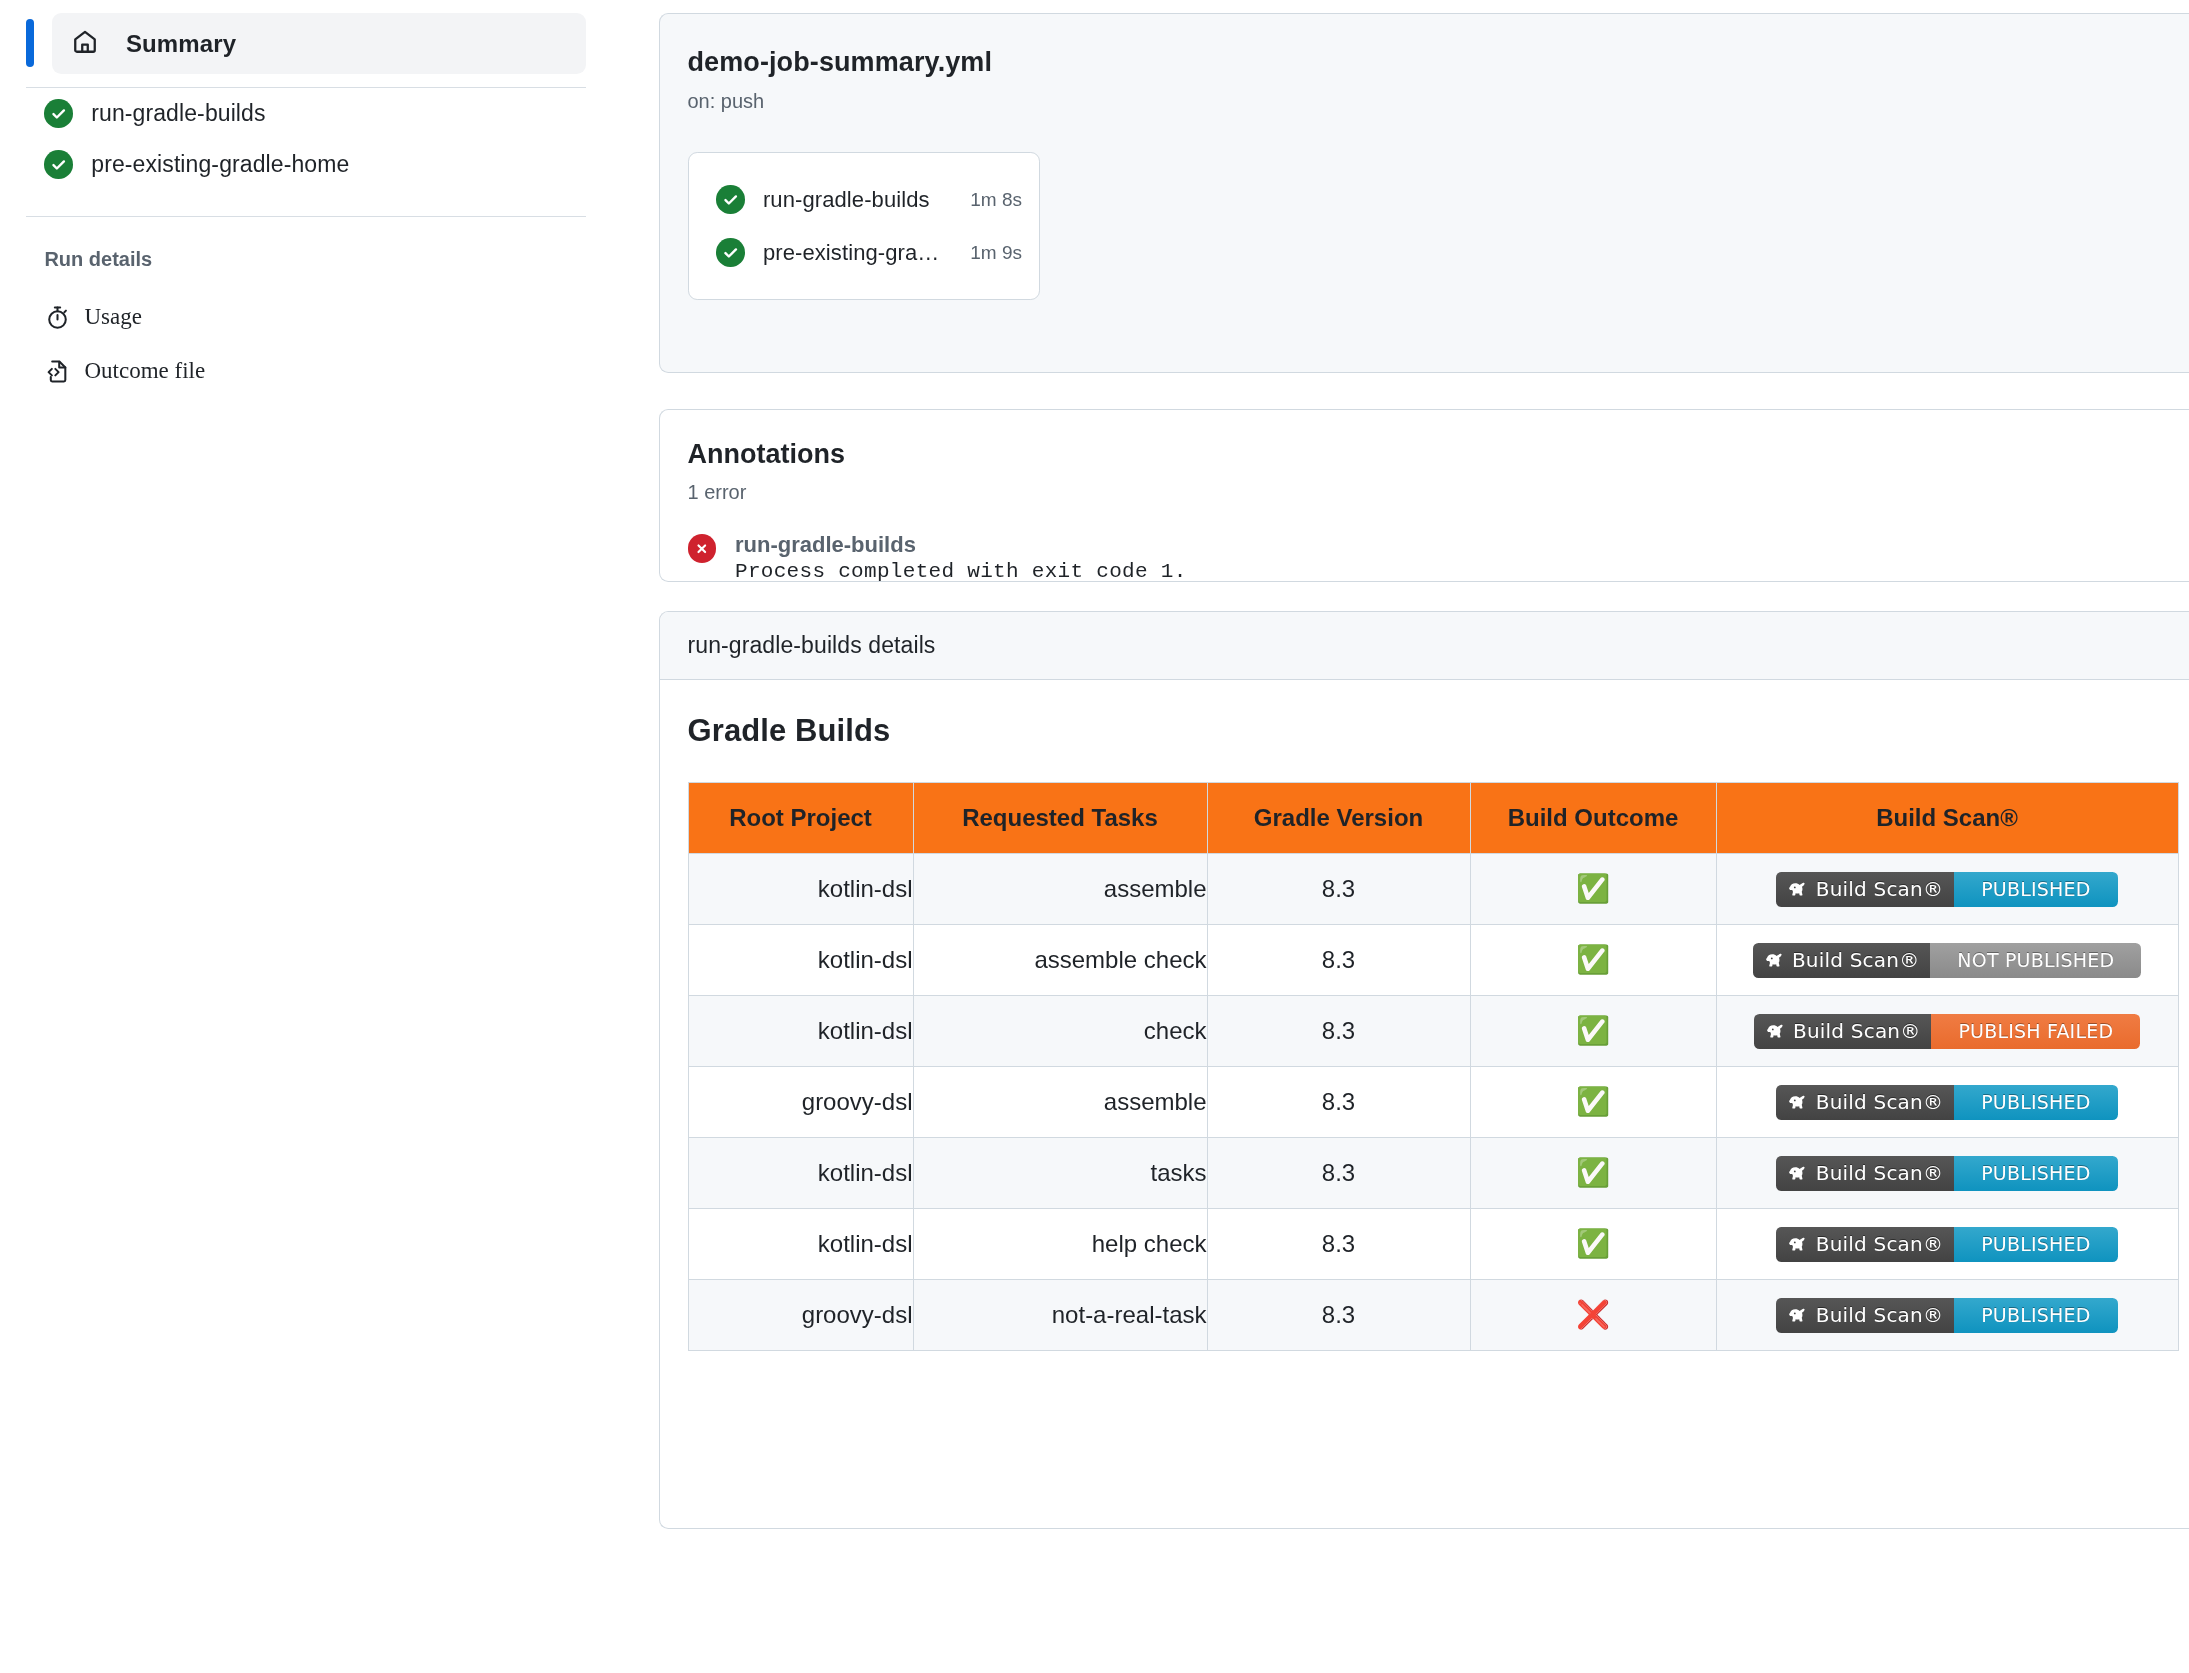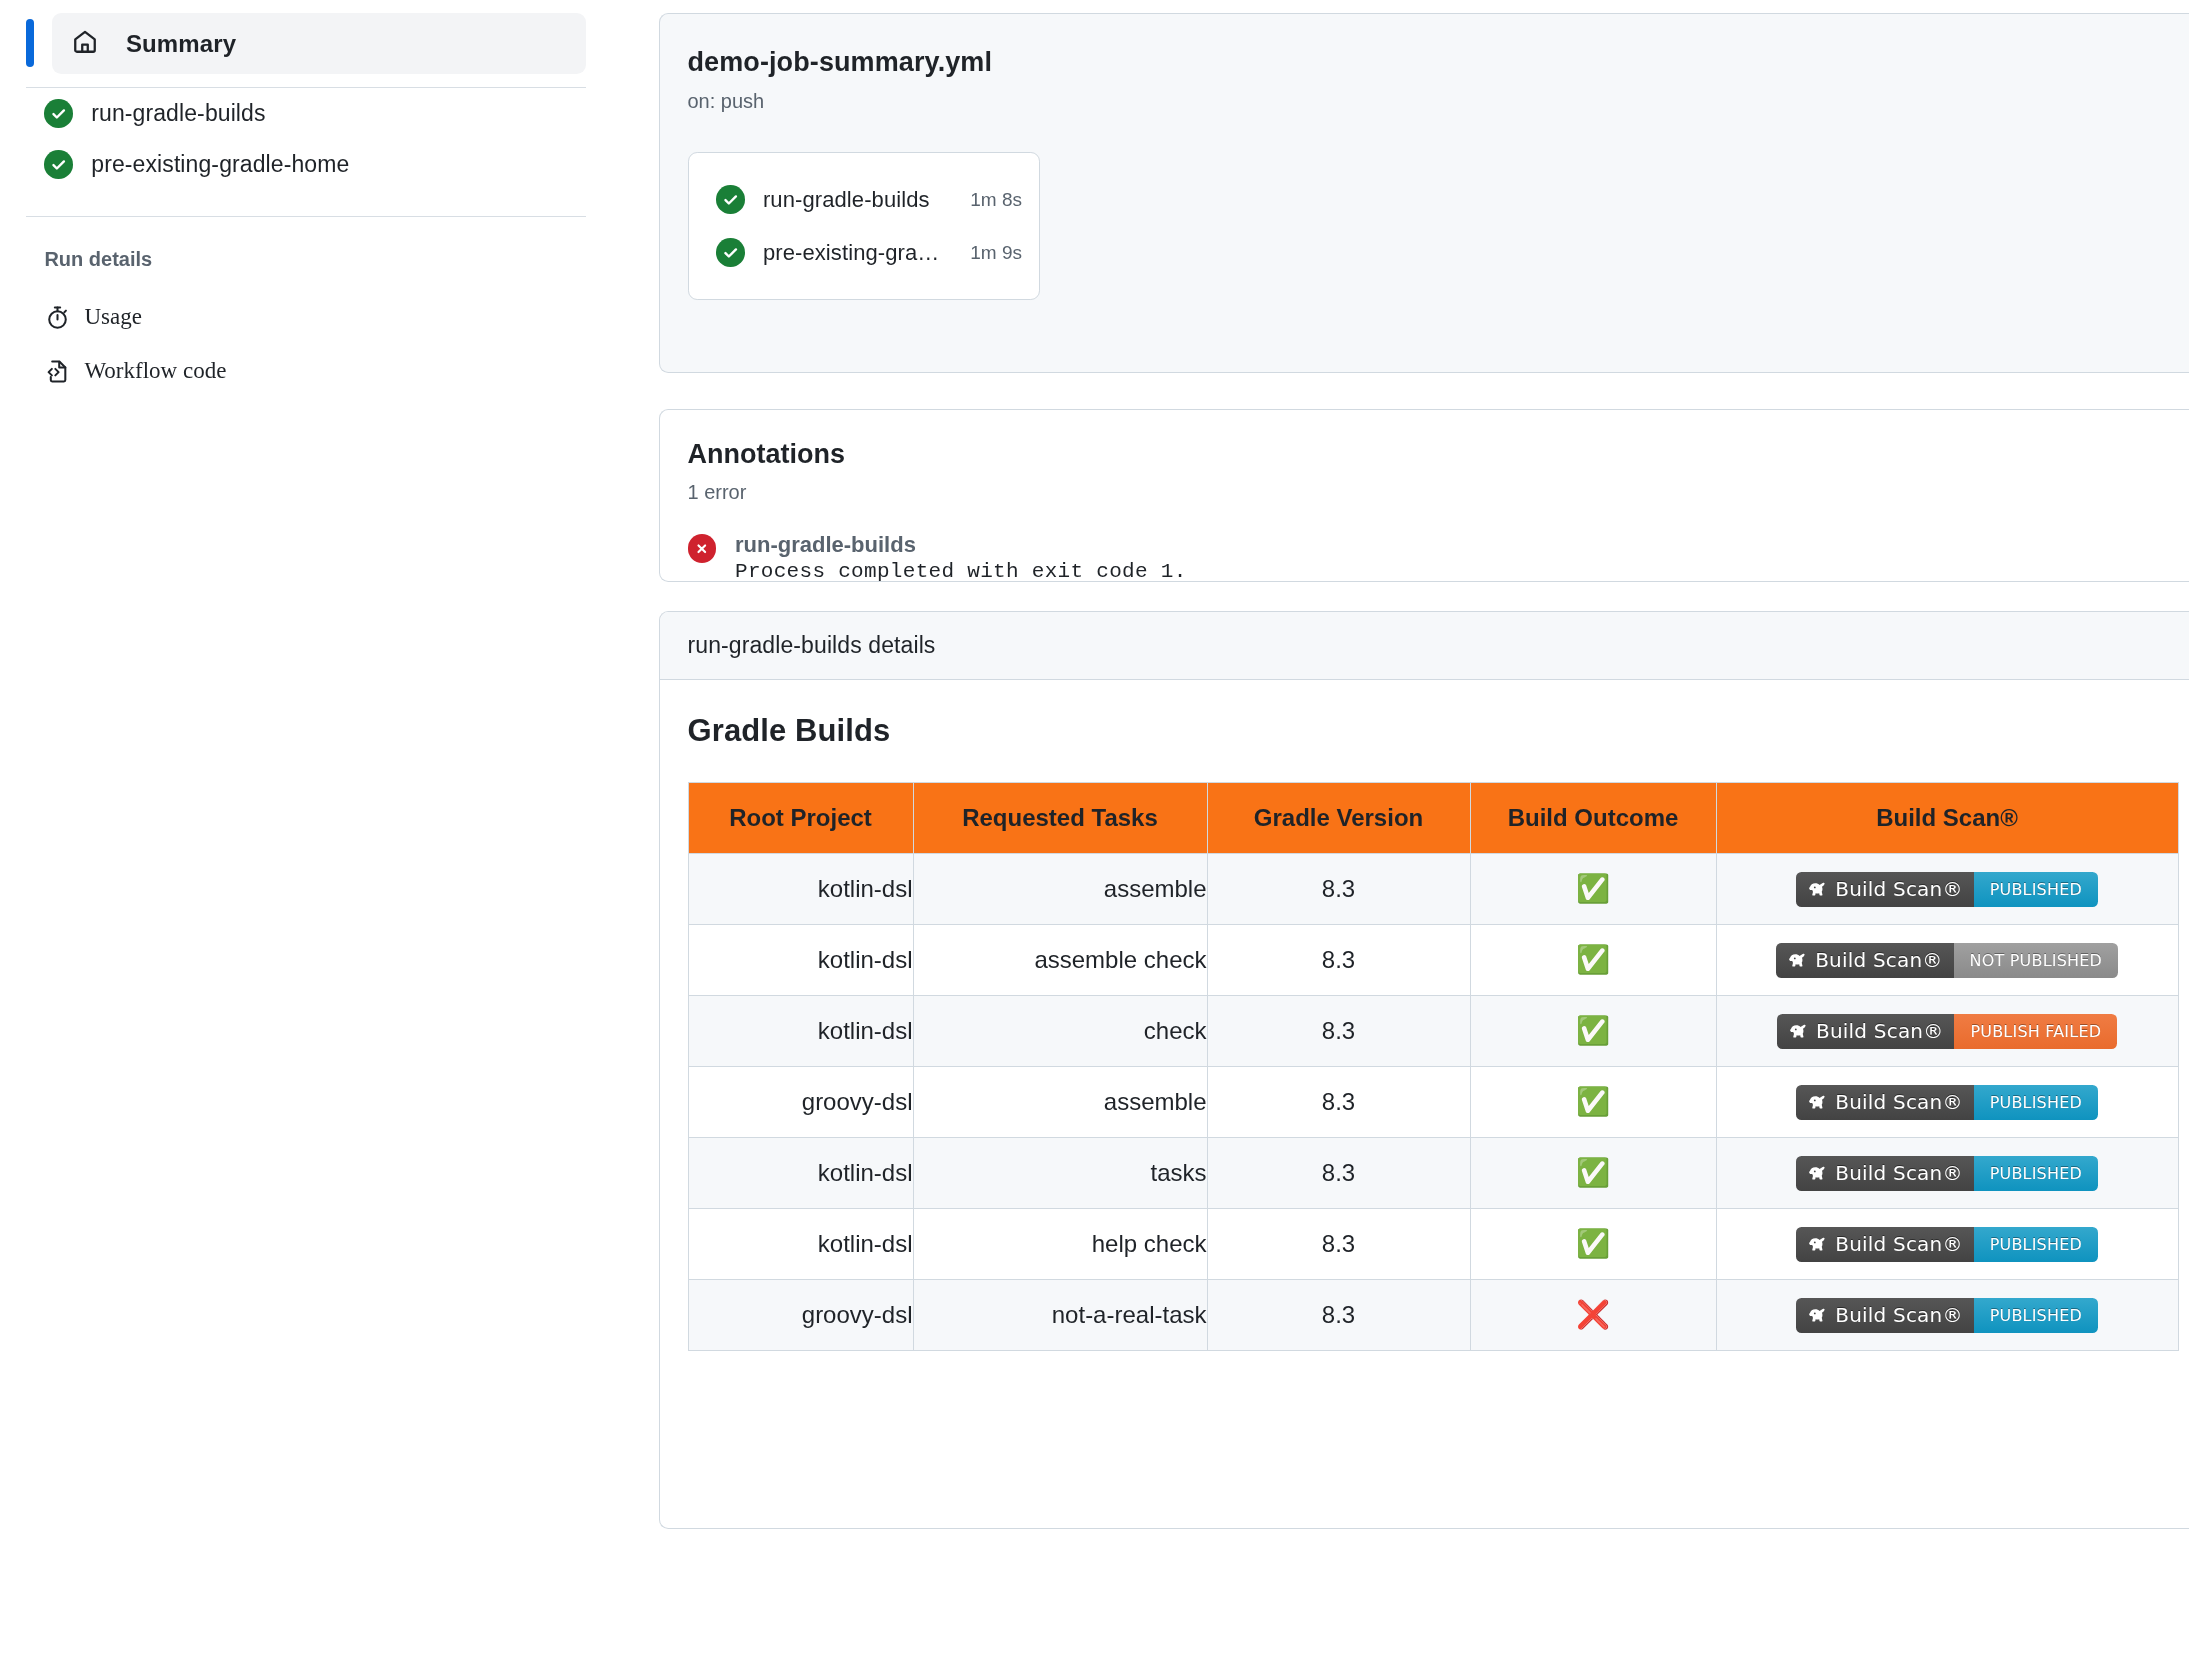--- a/index.html
+++ b/index.html
@@ -321,23 +321,23 @@
     background: linear-gradient(#565656, #434343);
     color: #ffffff;
     font-size: 20px;
     font-family: "DejaVu Sans", sans-serif;
     text-shadow: 0 -0.9px 0 rgba(0,0,0,.45);
     letter-spacing: 0.2px;
   }
   .badge .right {
     display: inline-flex;
     align-items: center;
-    padding: 0 16px;
+    padding: 0 27px;
     color: #ffffff;
-    font-size: 16px;
+    font-size: 19px;
     font-family: "DejaVu Sans", sans-serif;
     text-shadow: 0 -0.9px 0 rgba(0,0,0,.35);
     letter-spacing: 0.2px;
     white-space: nowrap;
   }
   .badge .right.published      { background: linear-gradient(#33a8cd, #0f93bf); }
   .badge .right.notpublished   { background: linear-gradient(#a0a0a0, #8a8a8a); }
   .badge .right.publishfailed  { background: linear-gradient(#f07c43, #e96b2d); }
   .elephant { display: block; }
 </style>
@@ -401,21 +401,21 @@
 
     <div class="detail-row">
       <span class="detail-icon">
         <svg width="25" height="25" viewBox="0 0 16 16" fill="none" stroke="#1f2328" stroke-width="1.3" stroke-linecap="round" stroke-linejoin="round">
           <path d="M4.6 1.6h4.6L13 5.4v8.1a.9.9 0 0 1-.9.9H4.6a.9.9 0 0 1-.9-.9v-2"></path>
           <path d="M9.1 1.7v3.7H13"></path>
           <path d="M4.4 6.3 2.3 8.4l2.1 2.1"></path>
           <path d="M6.6 6.3 8.7 8.4l-2.1 2.1"></path>
         </svg>
       </span>
-      <span class="detail-label">Workflow code</span>
+      <span class="detail-label">Outcome file</span>
     </div>
 
   </aside>
 
   <main class="main">
 
     <section class="card card-workflow">
       <div class="wf-title">demo-job-summary.yml</div>
       <div class="wf-sub">on: push</div>
 

